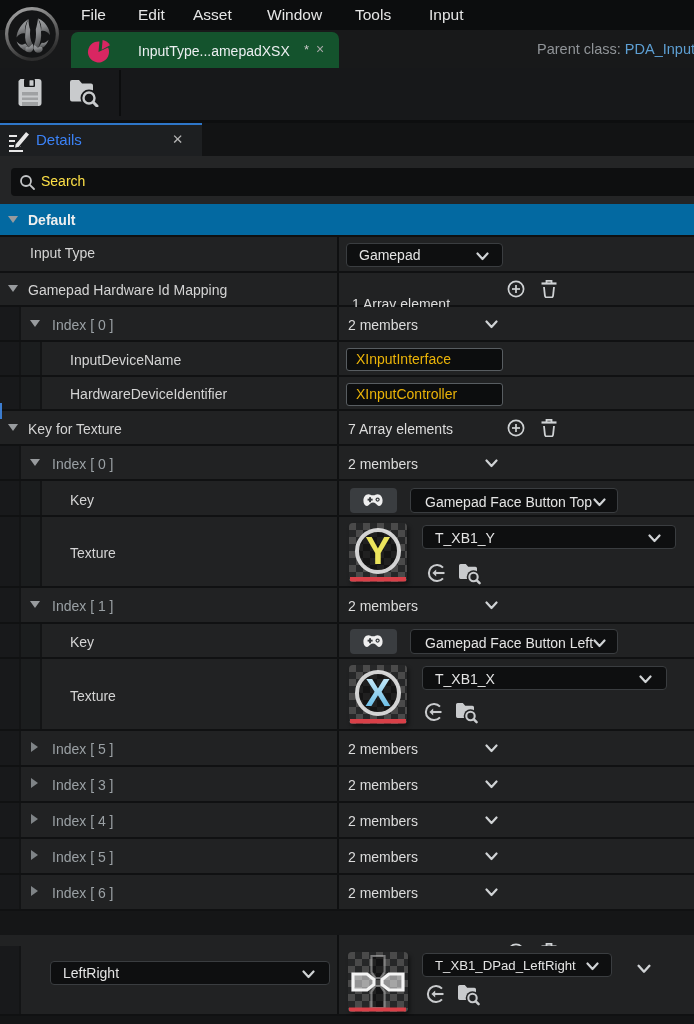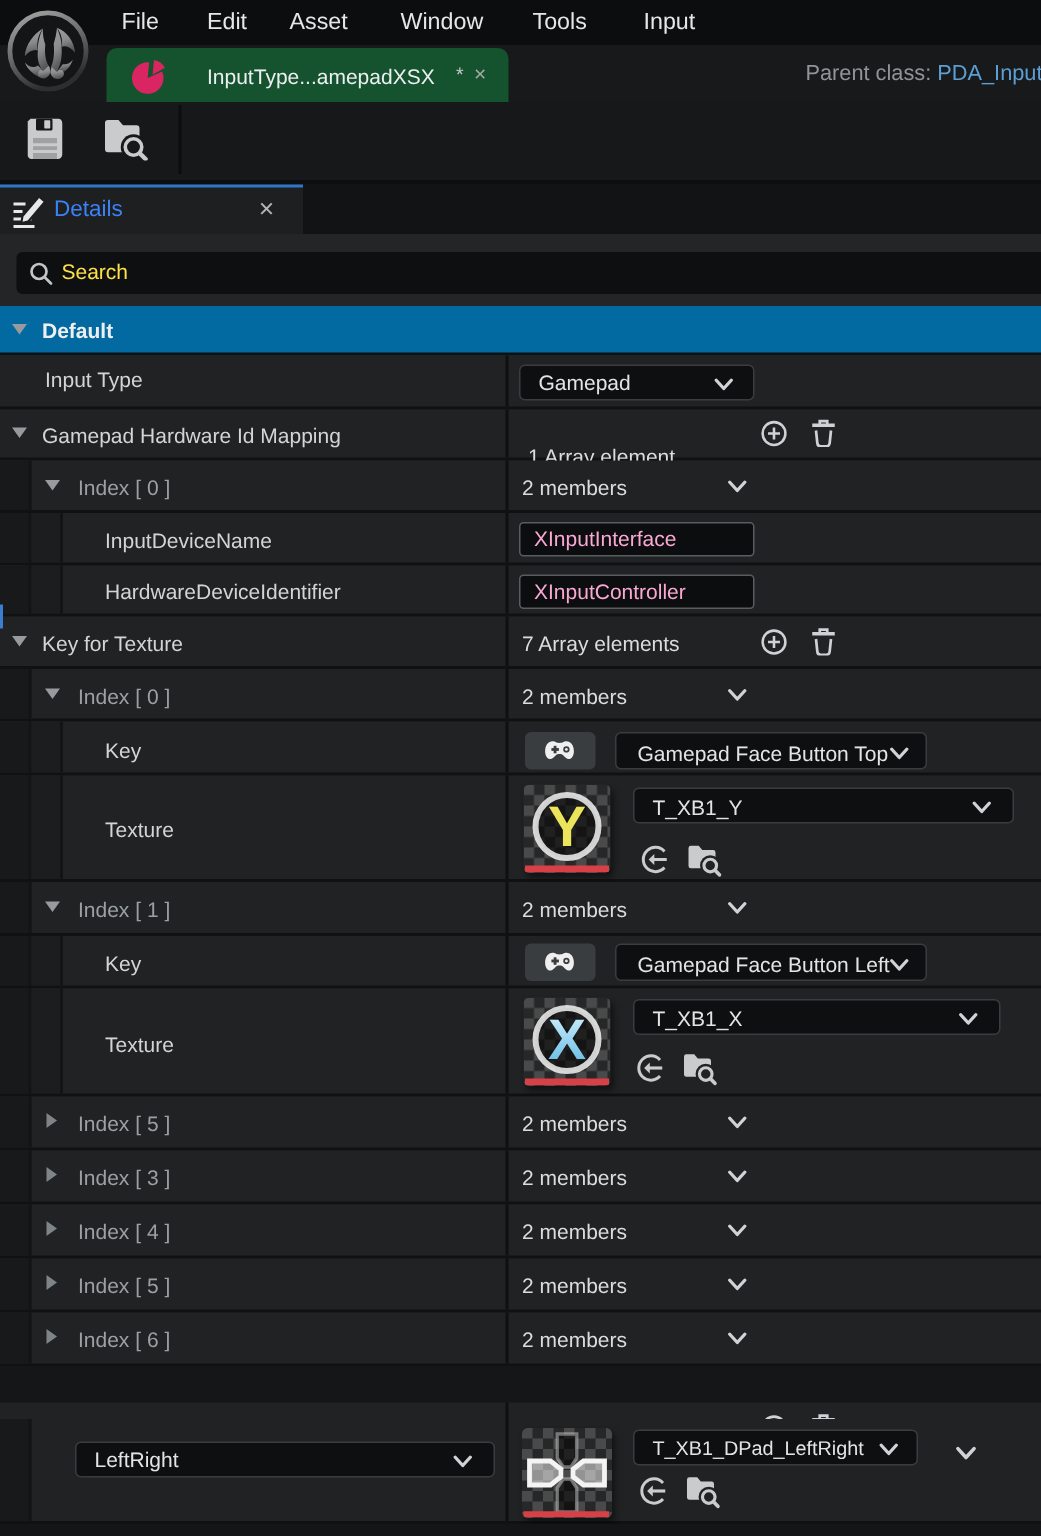--- a/index.html
+++ b/index.html
@@ -23,21 +23,21 @@
   .vdiv{position:absolute;left:337px;top:0;bottom:0;width:2px;background:#0f1011;}
   .g1{position:absolute;left:0;top:0;bottom:0;width:19px;background:#18191b;border-right:2px solid #131415;}
   .g2{position:absolute;left:21px;top:0;bottom:0;width:19px;background:#1b1d1e;border-right:2px solid #131415;}
   .lbl{position:absolute;font-size:14px;color:#d4d4d4;white-space:nowrap;}
   .dim{color:#9aa0a4;}
   .val{position:absolute;font-size:14px;color:#dcdcdc;white-space:nowrap;}
   .tri-d{position:absolute;width:0;height:0;border-left:5.5px solid transparent;border-right:5.5px solid transparent;border-top:7px solid #989b9e;}
   .tri-r{position:absolute;width:0;height:0;border-top:5.5px solid transparent;border-bottom:5.5px solid transparent;border-left:7px solid #7f8487;}
   .combo{position:absolute;background:#0e0f10;border:1px solid #3a3d40;border-radius:4px;box-sizing:border-box;color:#e4e4e4;font-size:14px;}
   .combo .ct{position:absolute;left:12px;top:3px;white-space:nowrap;}
-  .tbox{position:absolute;background:#0c0d0e;border:1px solid #585d61;border-radius:3px;box-sizing:border-box;color:#f9a8d4;font-size:14px;}
+  .tbox{position:absolute;background:#0c0d0e;border:1px solid #585d61;border-radius:3px;box-sizing:border-box;color:#eab308;font-size:14px;}
   .tbox .ct{position:absolute;left:9px;top:2px;white-space:nowrap;}
   .thumb{position:absolute;width:58px;height:59px;border-radius:4px;overflow:hidden;box-shadow:2px 3px 4px rgba(0,0,0,0.45);}
 </style>
 </head>
 <body>
 <div id="app">
 
   <div class="abs" id="menubar"></div>
   <div class="menu" style="left:81px;">File</div>
   <div class="menu" style="left:138px;">Edit</div>

